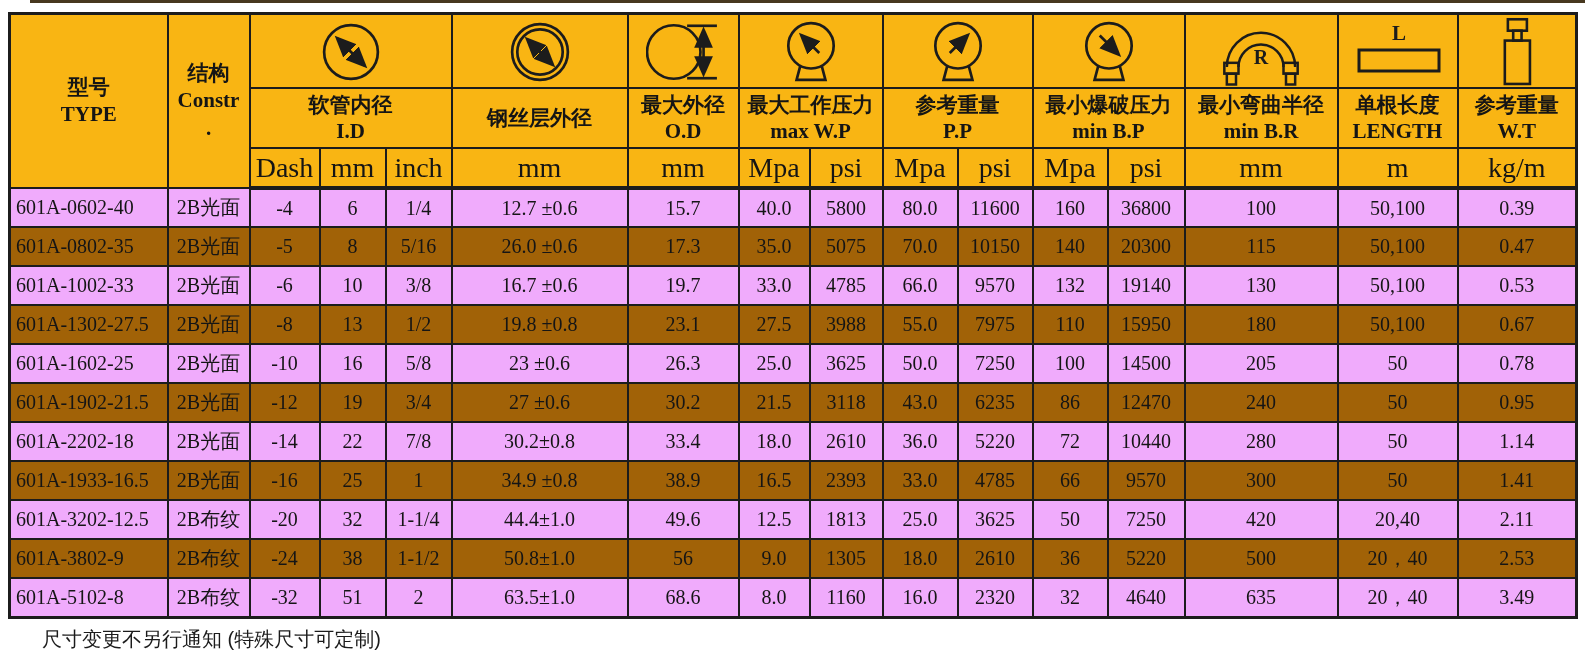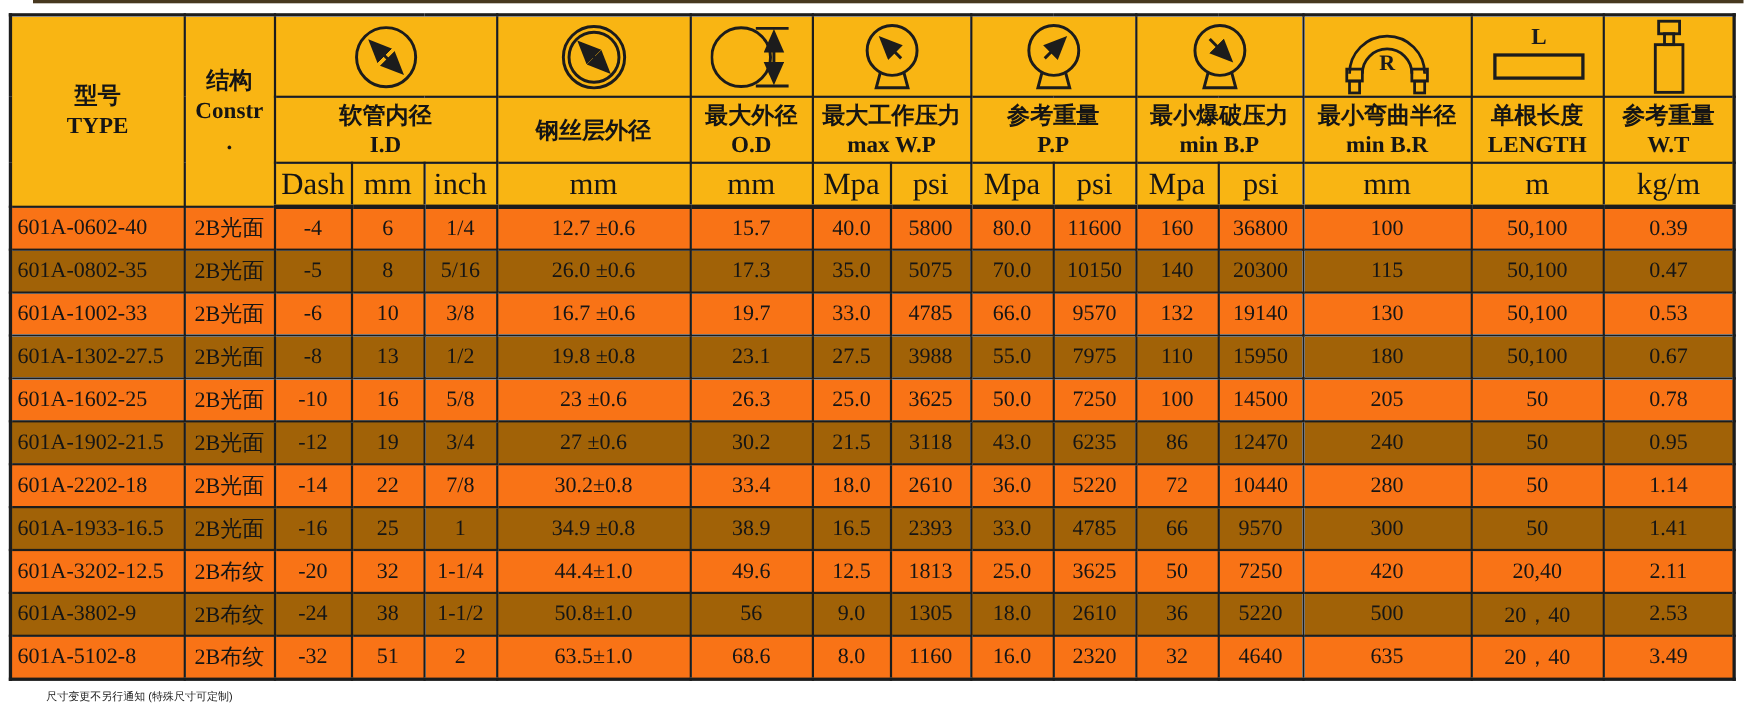--- a/index.html
+++ b/index.html
@@ -16,28 +16,28 @@
   th,td{
     border:2px solid #1c1c1c;text-align:center;vertical-align:middle;
     padding:0;overflow:hidden;white-space:nowrap;
   }
   thead th{background:#F9B513;font-weight:bold;}
   tr.icon-row{height:73px;}
   tr.name-row{height:60px;}
   tr.name-row th{font-size:21px;line-height:1.25;}
   tr.unit-row{height:40px;}
   tr.unit-row th{font-weight:normal;font-size:28px;border-bottom:4px solid #1c1c1c;}
-  tbody tr{height:39px;background:#f97316;}
+  tbody tr{height:39px;background:#f0abfc;}
   tbody td{font-size:20px;}
   tbody tr.shaded{background:#a16207;}
   td.type-cell{text-align:left;padding-left:5px;}
   .rowspan-head{font-size:21px;line-height:1.3;font-weight:bold;}
   svg.hdr-icon{display:block;margin:2px auto 0 auto;}
   svg.hdr-icon text{font-family:"Liberation Serif","DejaVu Serif",serif;}
-  .footnote{position:absolute;left:42px;top:626px;font-size:10px;color:#1b1b1b;
+  .footnote{position:absolute;left:42px;top:626px;font-size:20px;color:#1b1b1b;
     font-family:"Liberation Sans","DejaVu Sans",sans-serif;}
 </style>
 </head>
 <body>
 
 <svg width="0" height="0" style="position:absolute" aria-hidden="true">
   <defs>
     <marker id="ah" markerWidth="9" markerHeight="9" refX="6.5" refY="3.5" orient="auto-start-reverse">
       <path d="M0,0 L8,3.5 L0,7 Z" fill="#1c1c1c"></path>
     </marker>

